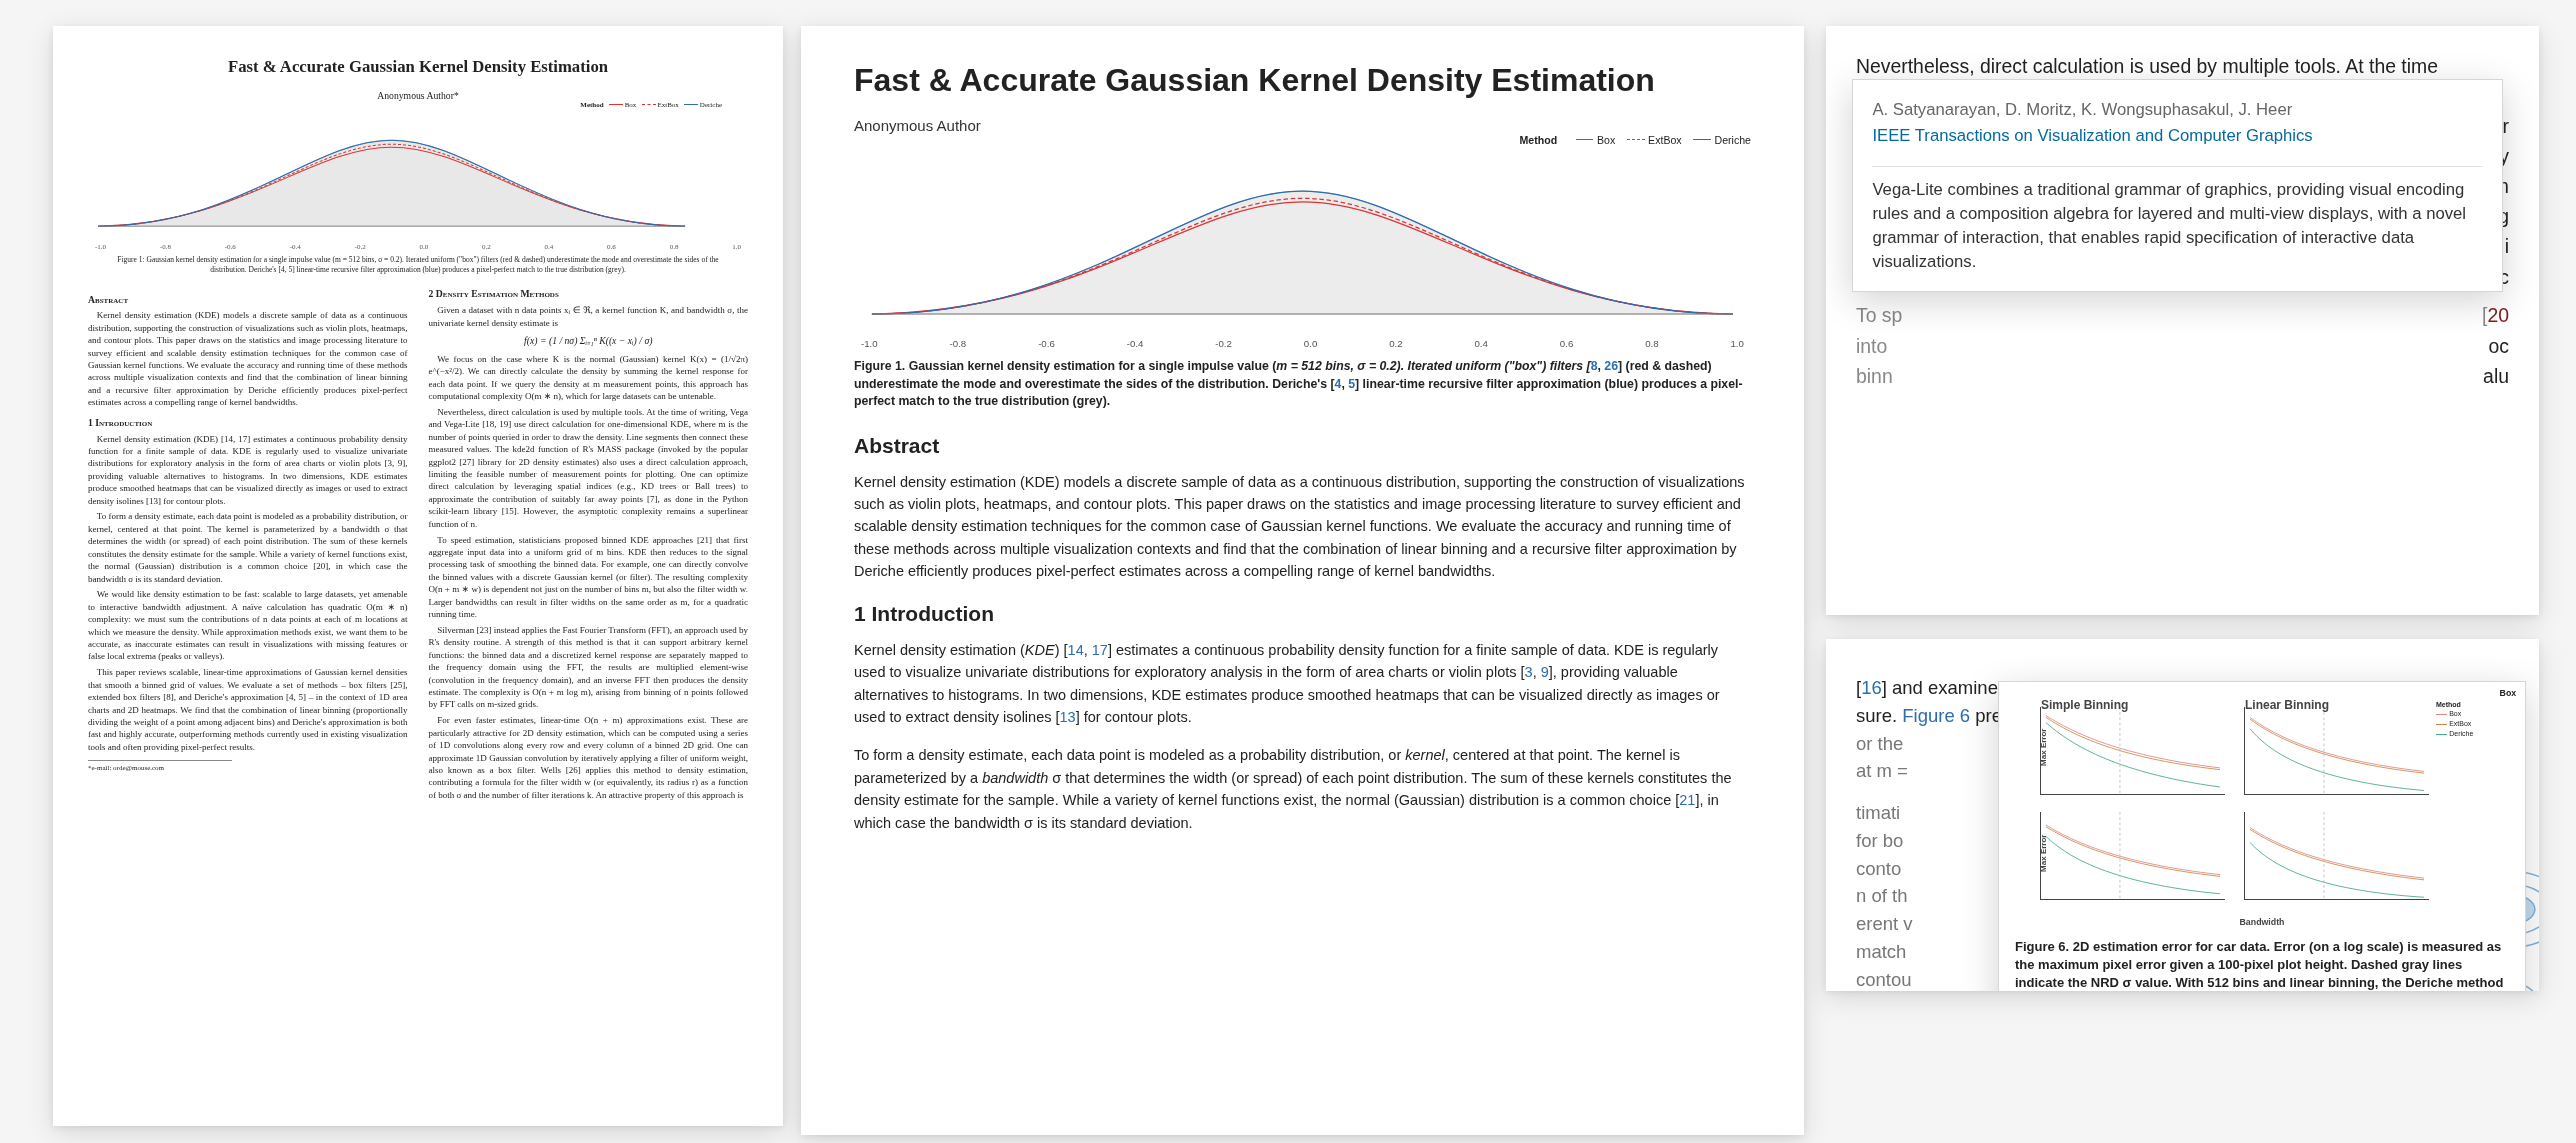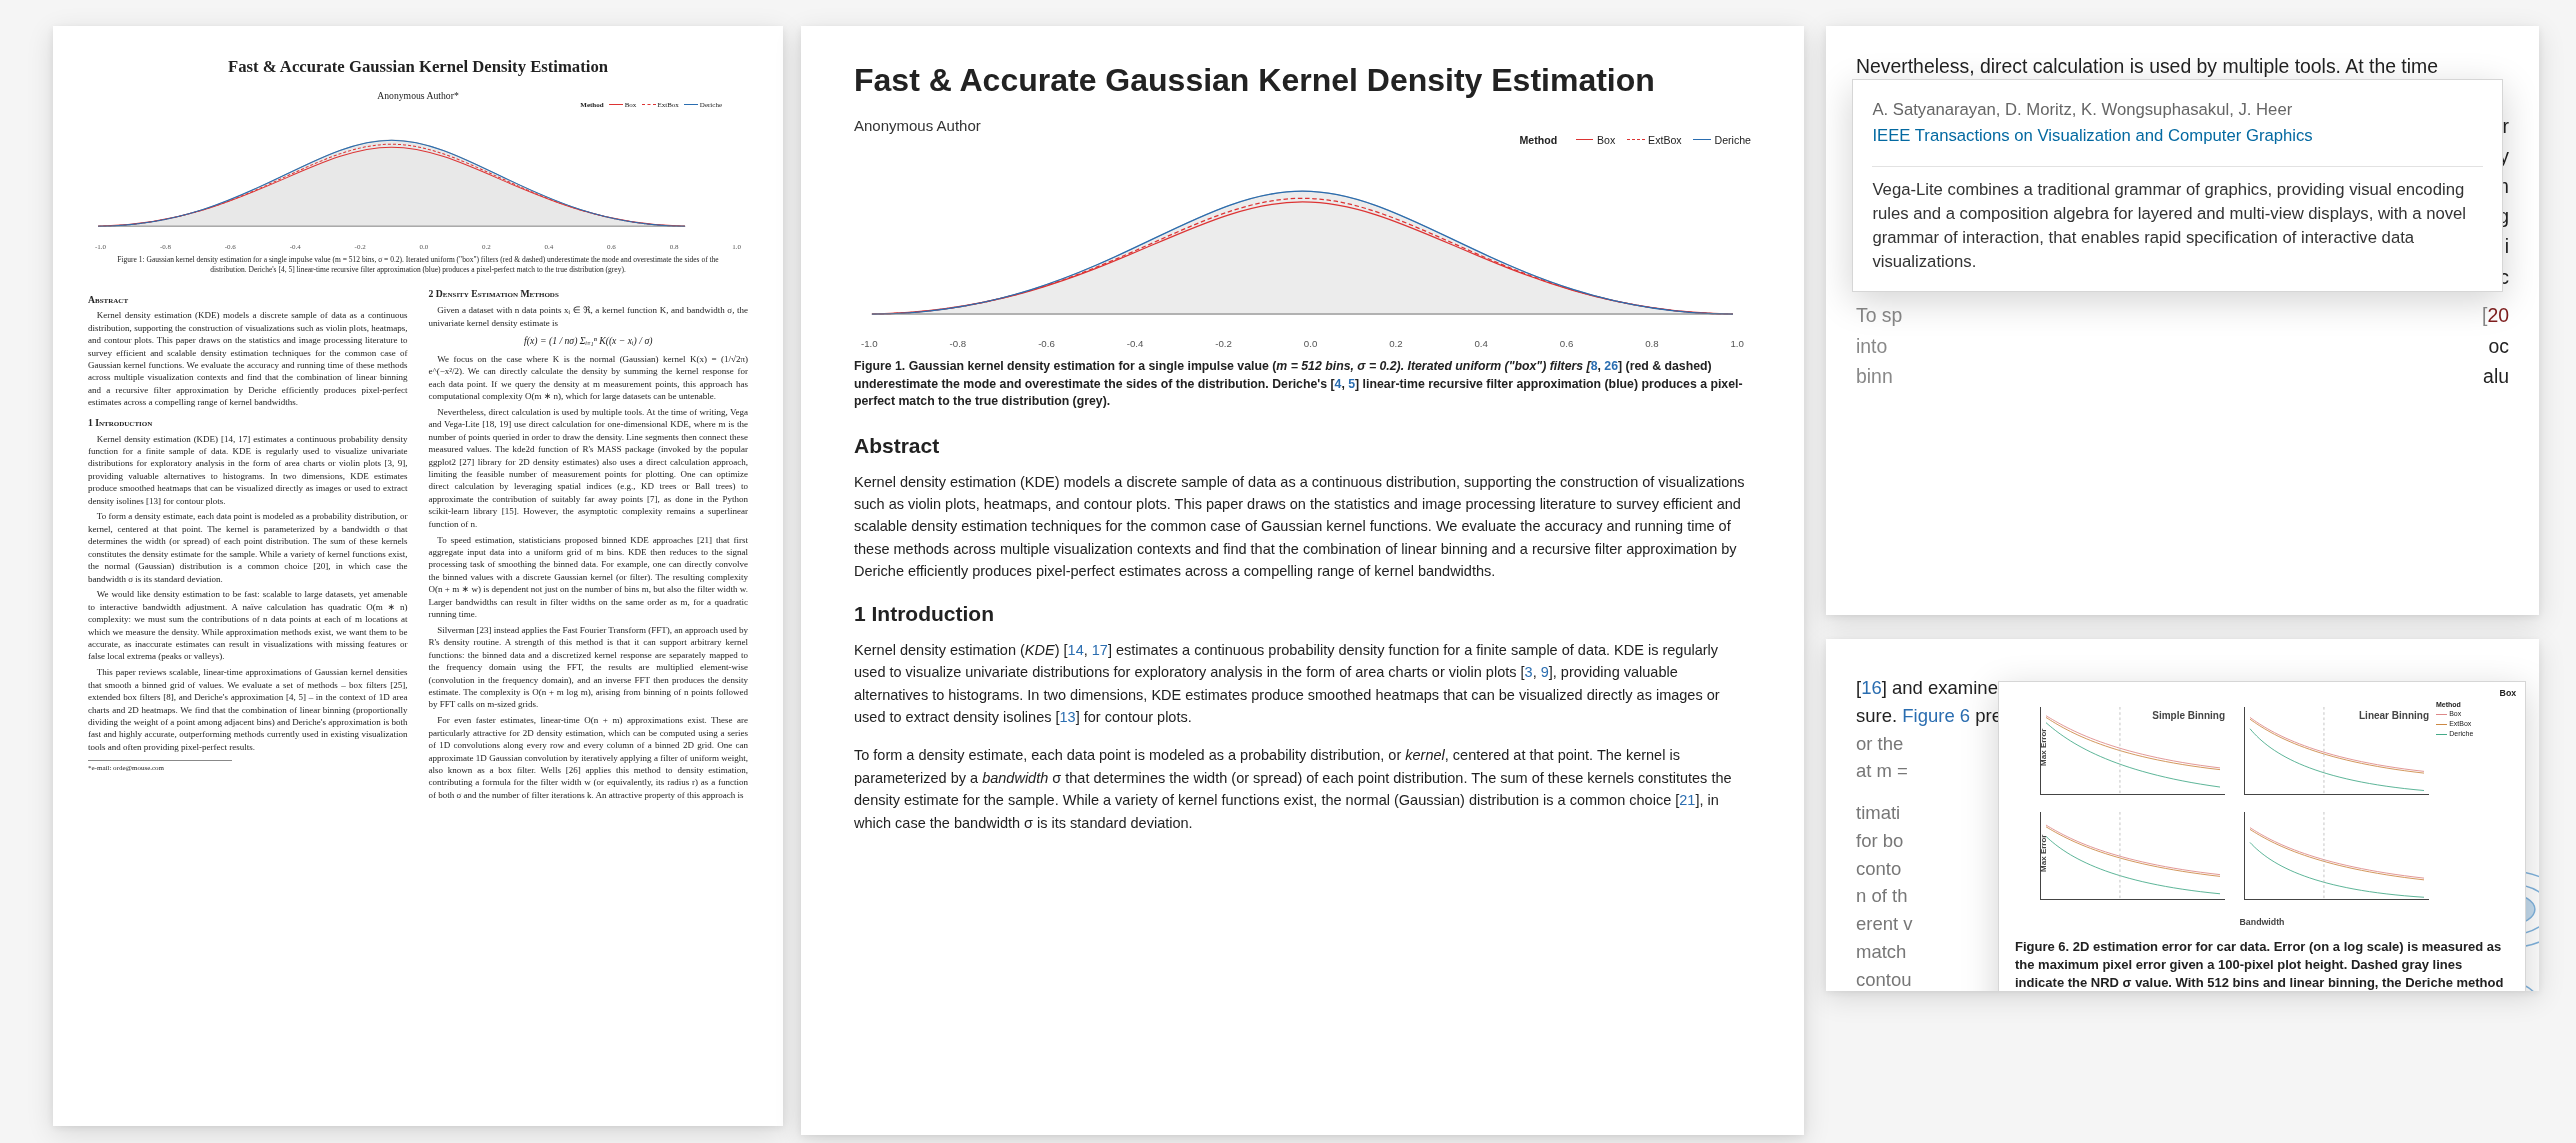--- a/index.html
+++ b/index.html
@@ -109,21 +109,21 @@
     left: 172px; top: 42px;
     width: 528px;
     background:#fff;
     border:0.9px solid #d6d6d6;
     box-shadow: 0 8.8px 35px rgba(0,0,0,0.18);
     padding: 12.3px 16px 14px 16px;
   }
   #fig-pop .grid { position:relative; width:100%; height:220px; }
   #fig-pop .cell {position:absolute; border-left:0.9px solid #444; border-bottom:0.9px solid #444;}
   #fig-pop .cell svg{width:100%;height:100%;}
-  #fig-pop .ptitle{position:absolute; font-size:10px; font-weight:bold; color:#444; top:-10.6px; width:100%; text-align:right;margin-top:12px;}
+  #fig-pop .ptitle{position:absolute; font-size:12px; font-weight:bold; color:#444; top:-10.6px; width:100%; text-align:left;}
   #fig-pop .ylab{position:absolute; font-size:8px; left:-16px; top:50%; transform:rotate(-90deg) translateX(8.8px); color:#444; font-weight:bold;}
   #fig-pop .xlab{font-size:8.8px; text-align:center; font-weight:bold; color:#444; margin-top:1.8px;}
   #fig-pop .leg {position:absolute; right:-1.8px; top:5.3px; font-size:7px; line-height:1.4;}
   #fig-pop .leg .sw{display:inline-block;width:10.6px;border-top:1.8px solid;margin-right:2.6px;vertical-align:middle;}
   #fig-pop .cap { font-size:13px; line-height:1.4; margin-top:8.8px; }
   #fig-pop .cap b{font-weight:bold;}
   #fig-pop .corner{position:absolute;right:8.8px;top:5.3px;font-size:8.8px;font-weight:bold;}
 
   .cut { filter: blur(0.3px); }
 </style>

